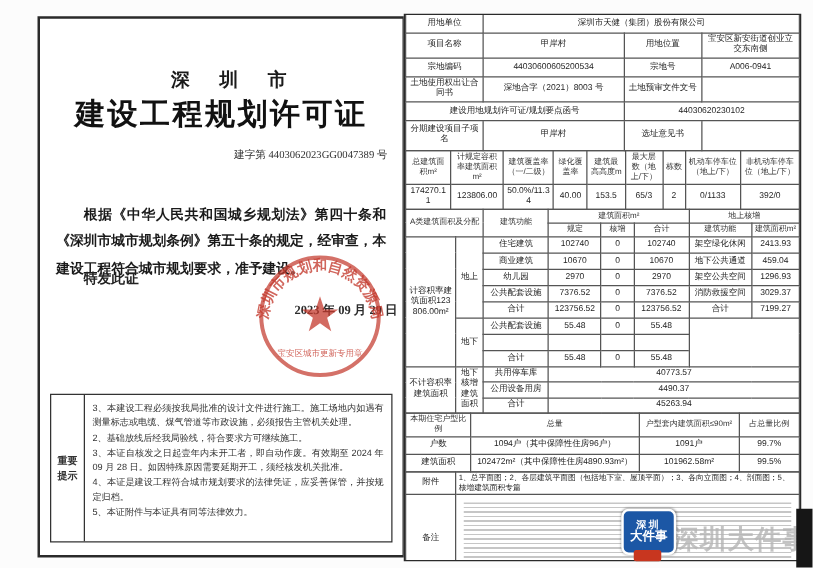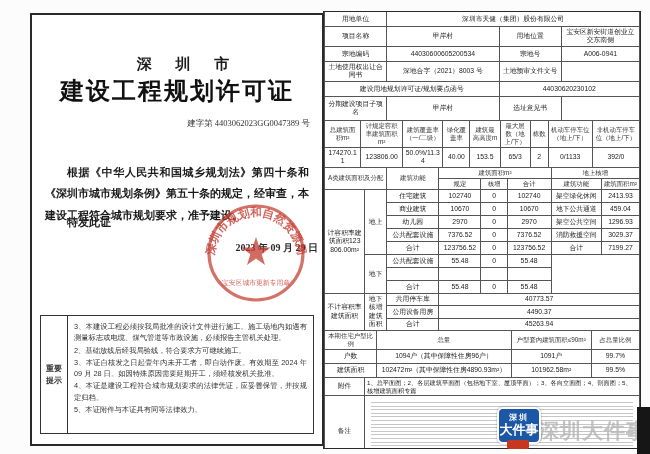--- a/index.html
+++ b/index.html
@@ -35,21 +35,21 @@
   #sheet th{font-size:6.4px;color:#333;}
   .lbl{color:#333;}
   .blur-block{height:58px;margin:5px 4px;opacity:.5;
       background:repeating-linear-gradient(180deg,#8d8d8d 0,#8d8d8d 1px,transparent 1px,transparent 3.6px);}
   
   .wm-logo{position:absolute;left:497px;top:407px;width:40px;height:33px;background:#1c57a5;
            border-radius:6px;border:2px solid #fff;box-shadow:0 0 2px rgba(0,0,0,.4);
            display:flex;flex-direction:column;align-items:center;justify-content:center;z-index:9;}
   .wm-logo span{color:#fff;font-weight:700;line-height:1.1;}
   .wm-l1{font-size:8px;letter-spacing:2px;}
-  .wm-l2{font-size:13px;}
+  .wm-l2{font-size:10px;}
   .wm-tag{position:absolute;left:507px;top:440px;width:22px;height:9px;background:#c8361f;
           border-radius:2px;z-index:9;color:#fff;font-size:5px;text-align:center;line-height:9px;}
   .wm-gray{position:absolute;left:538px;top:417px;z-index:8;color:#b5b5b5;opacity:.8;
            font-size:21px;font-weight:700;letter-spacing:1px;white-space:nowrap;}
   .wm-gray-small{position:absolute;left:600px;top:462px;z-index:8;color:#c2c2c2;opacity:.7;font-size:9px;margin-top:48px;}
   .corner-dark{position:absolute;right:0;bottom:0;width:13px;height:47px;background:#161616;z-index:10;}
 </style>
 </head>
 <body>
 

